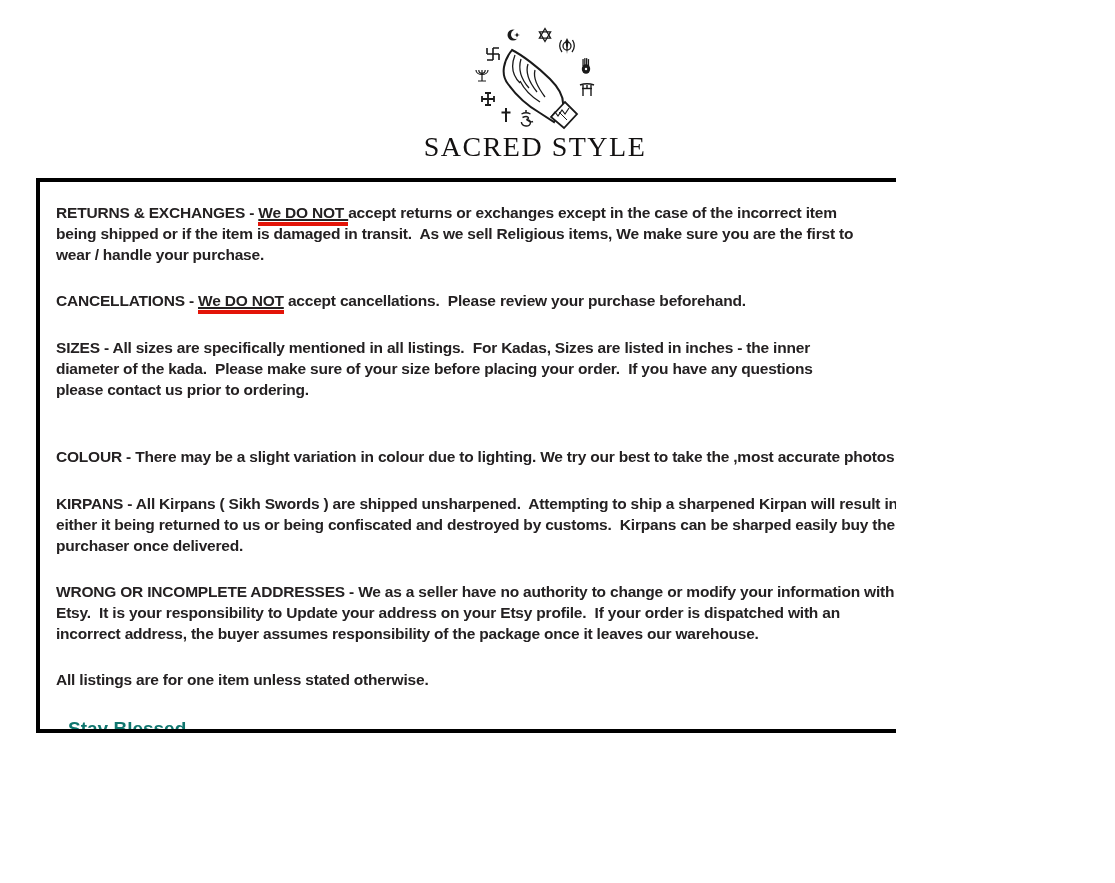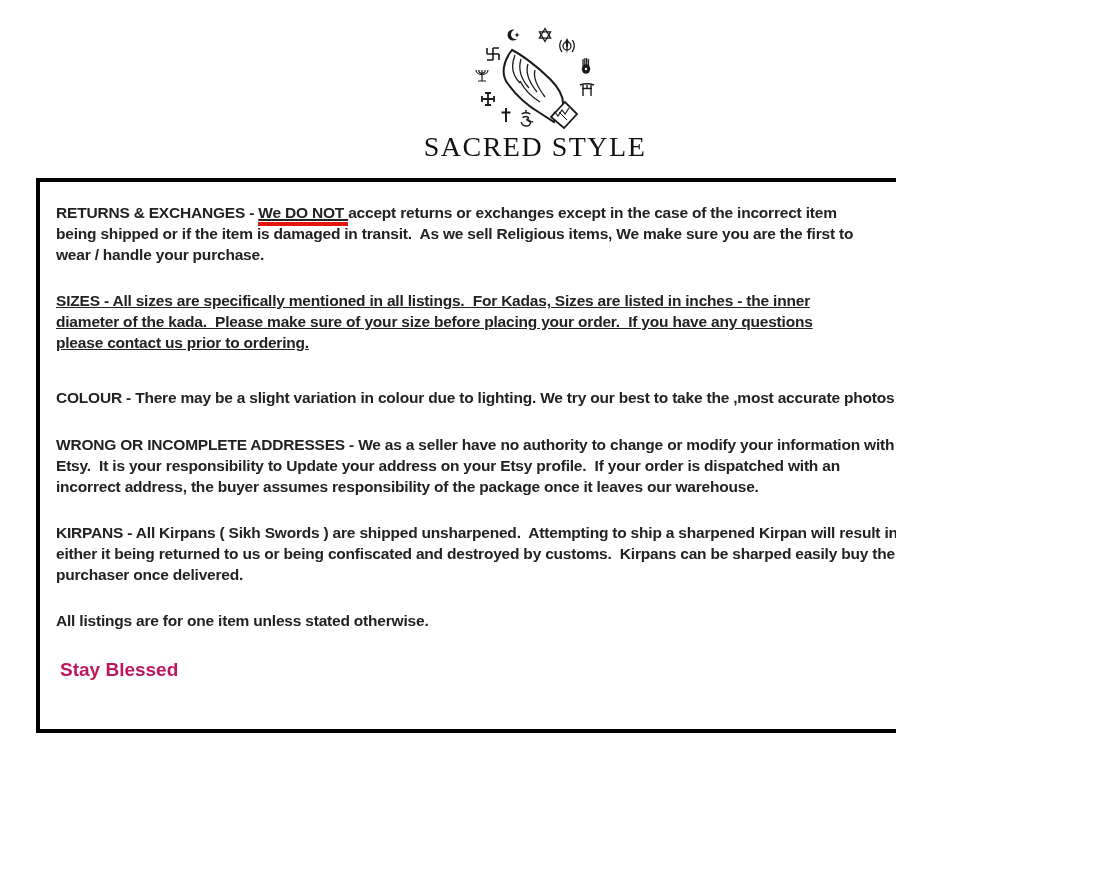--- a/index.html
+++ b/index.html
@@ -7,25 +7,25 @@
         font-family:"Liberation Sans",sans-serif;}
   .logo{position:absolute;left:462px;top:18px;width:150px;height:118px;}
   .brand{position:absolute;left:405px;top:131px;width:260px;text-align:center;
          font-family:"Liberation Serif",serif;font-size:28px;font-weight:500;
          letter-spacing:1.5px;color:#131111;white-space:nowrap;}
   .policy-box{position:absolute;left:36px;top:178px;width:989px;height:555px;
               border:4px solid #000;box-sizing:border-box;padding:20px 12px 0 16px;overflow:hidden;}
   .para{margin:0 0 25px 0;font-weight:bold;font-size:15.5px;line-height:21px;
         color:#242122;letter-spacing:-0.2px;white-space:pre-wrap;}
   .para.mb26{margin-bottom:26px;}
-  .para.mb30{margin-bottom:34px;text-decoration:underline;}
+  .para.mb30{margin-bottom:46px;}
   .para.mb18{margin-bottom:26px;}
   .nou{text-decoration:underline;text-decoration-thickness:2px;
        border-bottom:4px solid #e31408;padding-bottom:1px;}
-  .signoff{margin:4px;font-weight:bold;font-size:19px;line-height:26px;color:#be185d;}
+  .signoff{margin:12px;font-weight:bold;font-size:19px;line-height:26px;color:#0f766e;}
   svg .ln{fill:none;stroke:#1a1a1a;}
 </style>
 </head>
 <body>
 
 <div class="page">
 
   <div class="logo">
     <svg width="150" height="118" viewBox="0 0 150 118" aria-hidden="true">
 
@@ -101,33 +101,34 @@
     </svg>
   </div>
 
   <div class="brand">SACRED STYLE</div>
 
   <div class="policy-box">
     <p class="para"><span>RETURNS &amp; EXCHANGES - </span><span class="nou">We DO NOT </span><span>accept returns or exchanges except in the case of the incorrect item
 being shipped or if the item is damaged in transit.  As we sell Religious items, We make sure you are the first to
 wear / handle your purchase.</span></p>
 
+    <p class="para mb26"><span>CANCELLATIONS - </span><span class="nou">We DO NOT</span><span> accept cancellations.  Please review your purchase beforehand.</span></p>
 
     <p class="para mb30">SIZES - All sizes are specifically mentioned in all listings.  For Kadas, Sizes are listed in inches - the inner
 diameter of the kada.  Please make sure of your size before placing your order.  If you have any questions
 please contact us prior to ordering.</p>
 
     <p class="para mb26">COLOUR - There may be a slight variation in colour due to lighting. We try our best to take the ,most accurate photos</p>
 
+    <p class="para">KIRPANS - All Kirpans ( Sikh Swords ) are shipped unsharpened.  Attempting to ship a sharpened Kirpan will result in
+either it being returned to us or being confiscated and destroyed by customs.  Kirpans can be sharped easily buy the
+purchaser once delivered.</p>
+
     <p class="para">WRONG OR INCOMPLETE ADDRESSES - We as a seller have no authority to change or modify your information with
 Etsy.  It is your responsibility to Update your address on your Etsy profile.  If your order is dispatched with an
 incorrect address, the buyer assumes responsibility of the package once it leaves our warehouse.</p>
-
-    <p class="para">KIRPANS - All Kirpans ( Sikh Swords ) are shipped unsharpened.  Attempting to ship a sharpened Kirpan will result in
-either it being returned to us or being confiscated and destroyed by customs.  Kirpans can be sharped easily buy the
-purchaser once delivered.</p>
 
     <p class="para mb18">All listings are for one item unless stated otherwise.</p>
 
     <p class="signoff">Stay Blessed</p>
   </div>
 
 </div>
 
 </body></html>

